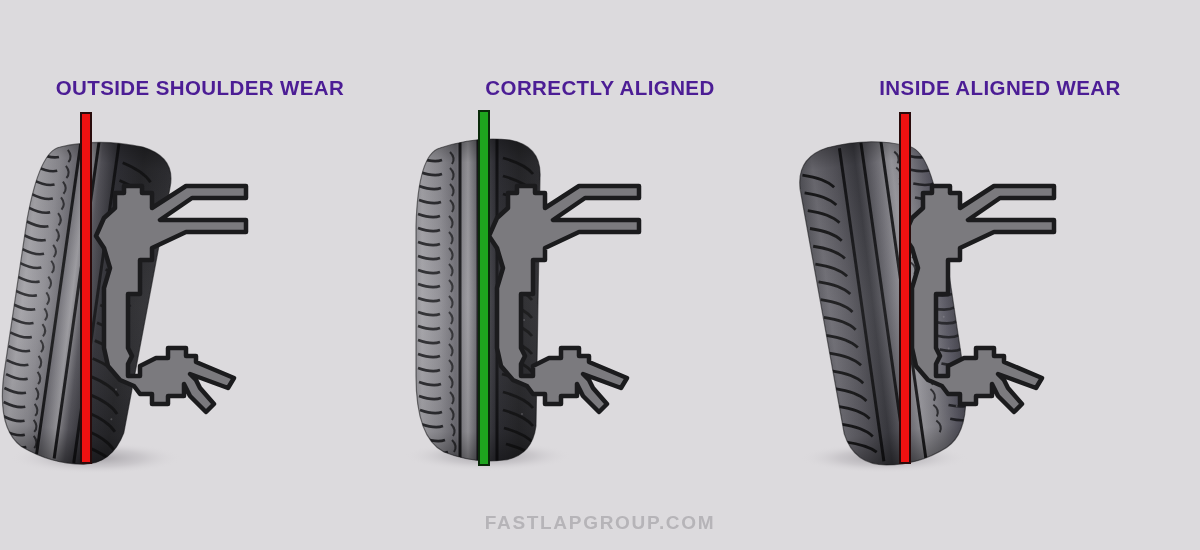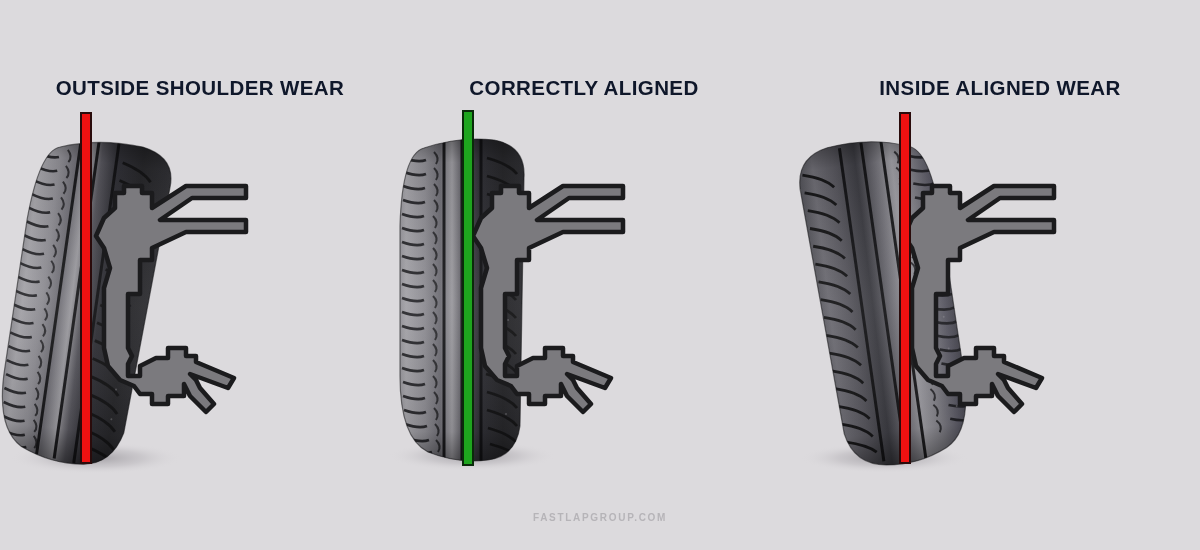--- a/index.html
+++ b/index.html
@@ -20,33 +20,33 @@
     width: 1200px;
     height: 550px;
   }
   .panel {
     position: absolute;
     top: 0;
     width: 400px;
     height: 550px;
   }
   .panel-1 { left: 0; }
-  .panel-2 { left: 384px; }
+  .panel-2 { left: 400px; }
   .panel-3 { left: 800px; }
 
   .panel-title {
     position: absolute;
     top: 76px;
     left: 0;
     width: 400px;
     text-align: center;
     font-size: 20.5px;
     font-weight: bold;
     letter-spacing: 0.4px;
-    color: #0f172a;
+    color: #4c1d95;
     font-family: "Liberation Sans", sans-serif;
     white-space: nowrap;
   }
 
   .tire-wrap {
     position: absolute;
     top: 108px;
     left: 0;
     width: 400px;
     height: 380px;
@@ -59,21 +59,21 @@
     height: 380px;
     overflow: visible;
   }
 
   .watermark {
     position: absolute;
     left: 0;
     top: 512px;
     width: 1200px;
     text-align: center;
-    font-size: 10px;
+    font-size: 19px;
     font-weight: bold;
     letter-spacing: 1.7px;
     color: #b6b4b8;
     font-family: "Liberation Sans", sans-serif;
   }
 </style>
 </head>
 <body>
 
 <div class="stage">

